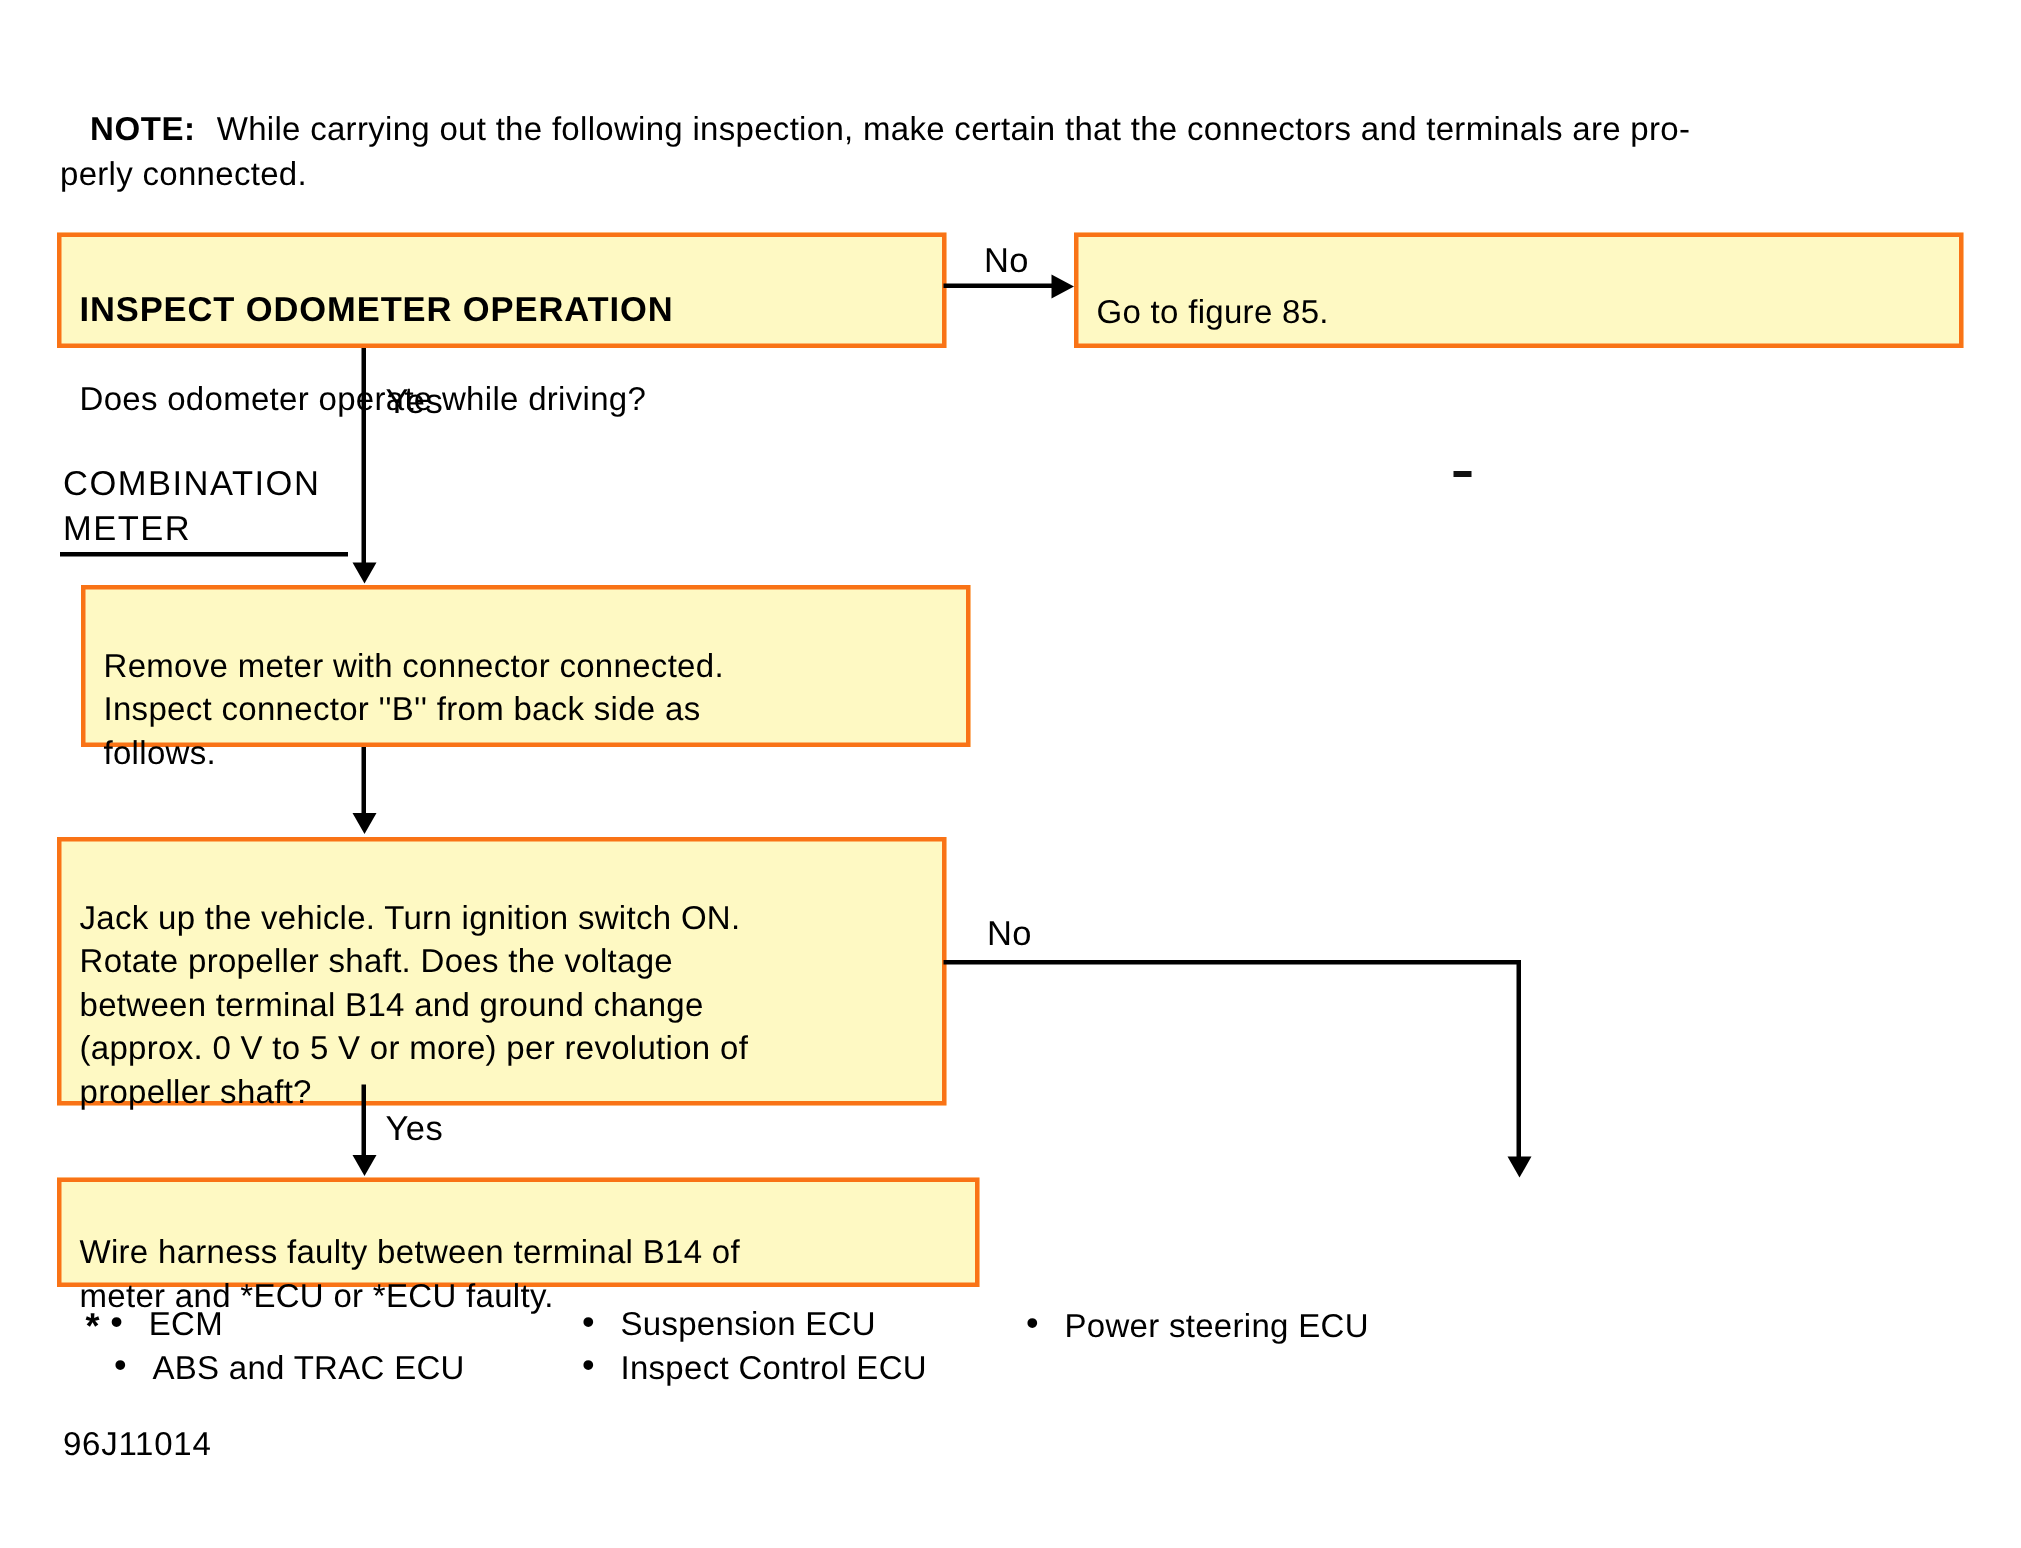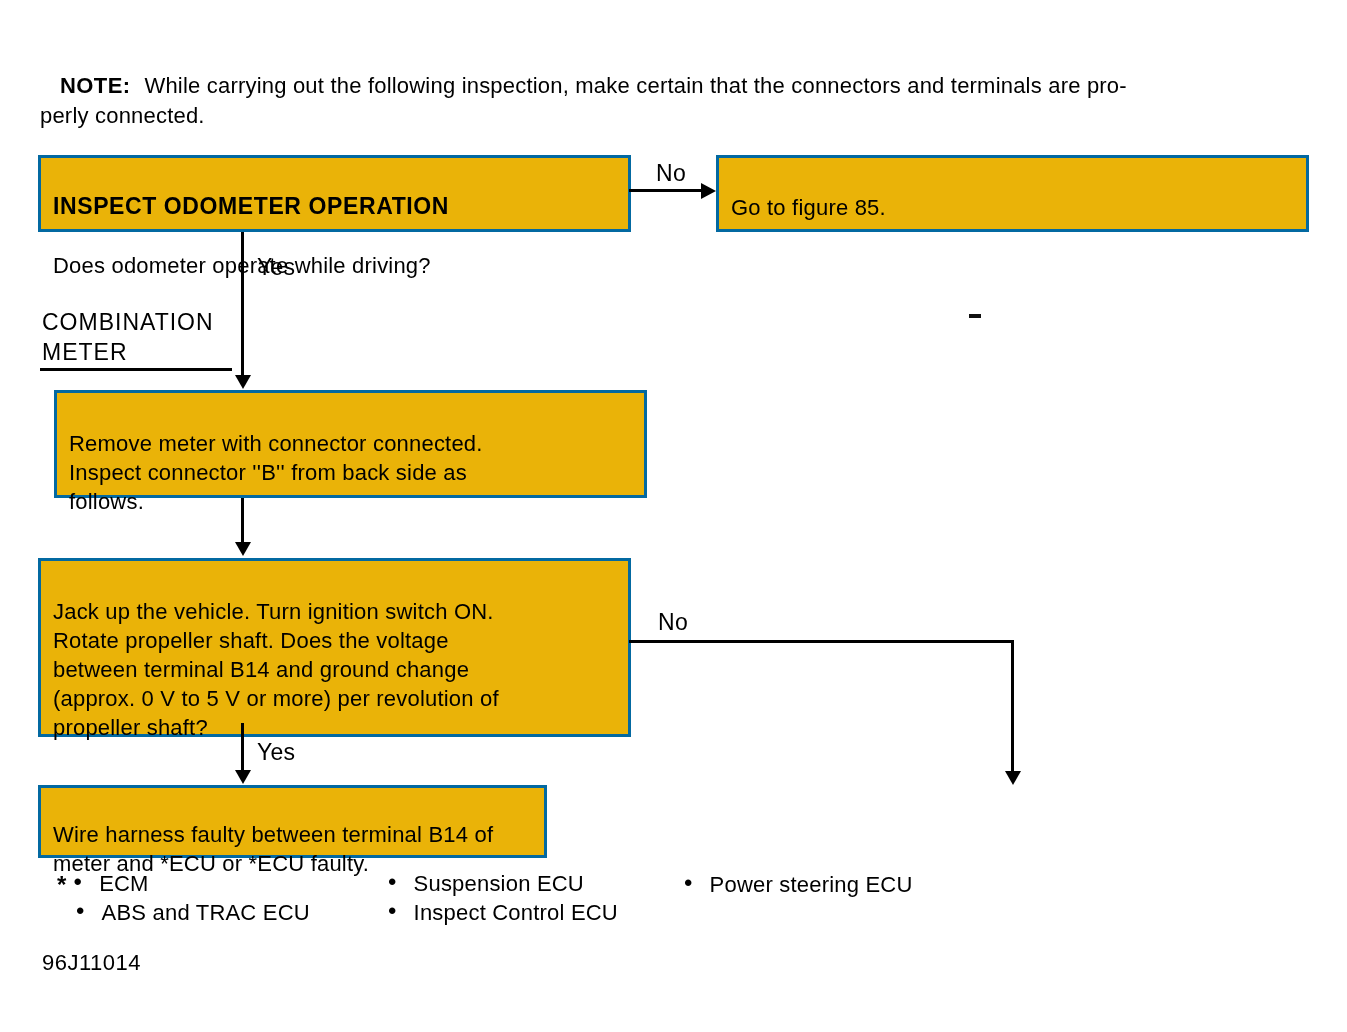--- a/index.html
+++ b/index.html
@@ -13,21 +13,21 @@
   }
   .note {
     position:absolute; left:40px; top:71px; width:1282px;
     font-size:22px; line-height:30px; letter-spacing:0.2px;
     white-space:pre-line;
   }
   .note .note-label { font-weight:700; letter-spacing:0.4px;margin-left:20px; }
   .note .note-body { margin-left:14px; }
   .fbox {
     position:absolute; box-sizing:border-box;
-    border:3px solid #0369a1; background:#eab308;
+    border:3px solid #f97316; background:#fef9c3;
     font-size:22px; line-height:29px; letter-spacing:0.2px;
     padding:7px 10px 0 12px;
     white-space:pre-line;
   }
   .fbox .box-title { font-weight:700; font-size:23px; letter-spacing:0.6px; line-height:31px; }
   .flabel {
     position:absolute; font-size:23px; letter-spacing:0.3px; line-height:30px;
     white-space:pre-line;
   }
   .hline, .vline { position:absolute; background:#000; }
@@ -98,21 +98,21 @@
 
   <div class="flabel" style="left:658px; top:607px;">No</div>
   <div class="hline" style="left:629px; top:640px; width:385px; height:3px;"></div>
   <div class="vline" style="left:1011px; top:640px; width:3px; height:133px;"></div>
   <div class="arrow-down" style="left:1005px; top:771px;"></div>
 
   <div class="vline" style="left:241px; top:723px; width:3px; height:49px;"></div>
   <div class="arrow-down" style="left:235px; top:770px;"></div>
   <div class="flabel" style="left:257px; top:737px;">Yes</div>
 
-  <div class="fbox" style="left:38px; top:785px; width:509px; height:73px; padding-top:3px;">
+  <div class="fbox" style="left:38px; top:785px; width:615px; height:73px; padding-top:3px;">
     <div>Wire harness faulty between terminal B14 of
 meter and *ECU or *ECU faulty.</div>
   </div>
 
 
   <div class="legend-item" style="left:57px; top:869px;">
     <span class="asterisk">*</span>
     <span class="bullet">•</span>
     <span>ECM</span>
   </div>

